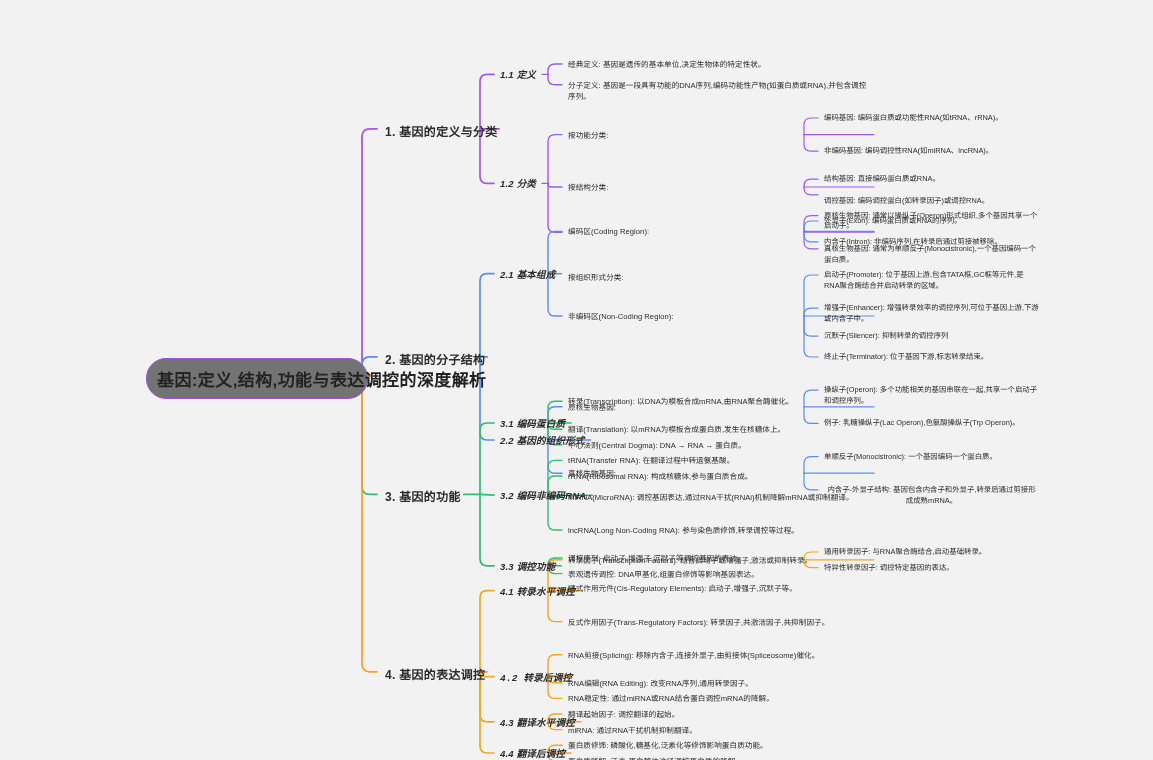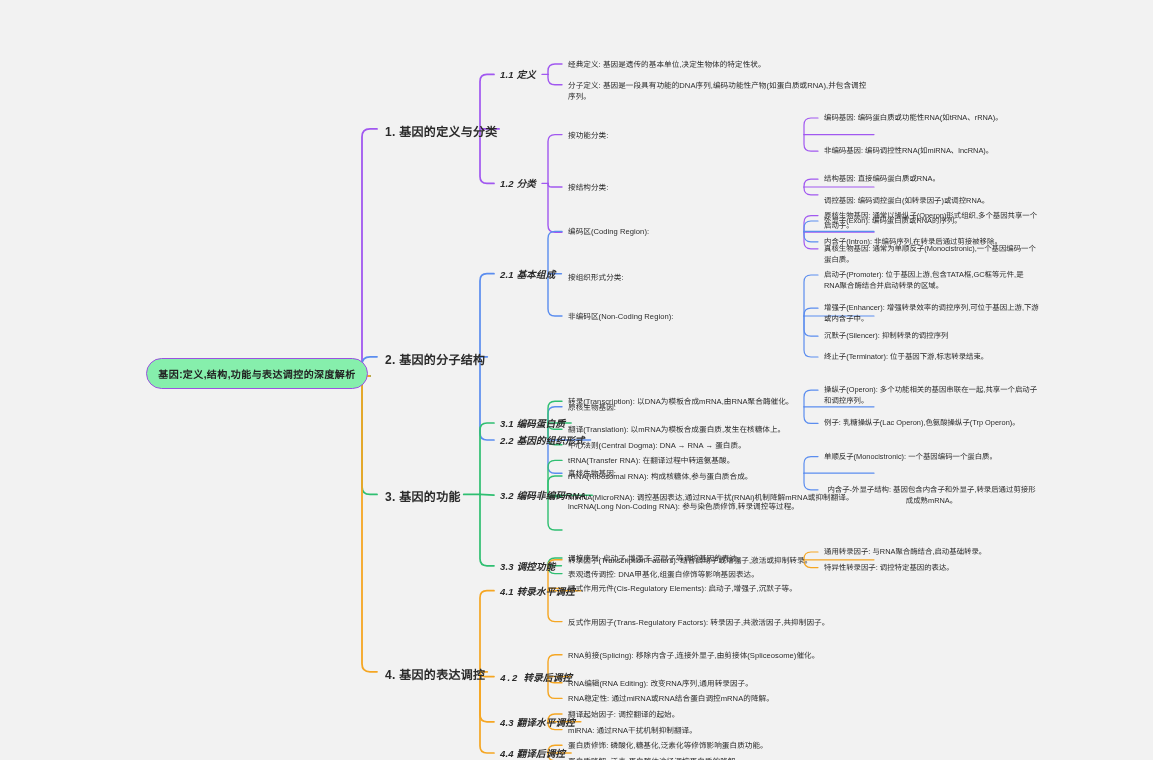--- a/index.html
+++ b/index.html
@@ -16,24 +16,24 @@
 
   .node{position:absolute;white-space:nowrap;color:#2b2b2b;}
   .node .txt{display:block;}
 
   
   #root-node{
     left:146px;top:358px;
     width:200px;
     border:1.6px solid #9b51e0;
     border-radius:20px;
-    background:#86efac;
+    background:#737373;
     padding:7px 10px;
     box-sizing:content-box;
-    font-size:10px;
+    font-size:17px;
     font-weight:bold;
     letter-spacing:.4px;
     text-align:center;
     color:#222;
   }
 
   
   .lvl1{font-size:12px;font-weight:bold;letter-spacing:.3px;}
   
   .lvl2{font-size:9.5px;font-weight:bold;font-style:italic;letter-spacing:.2px;}
@@ -199,21 +199,21 @@
       </div>
       <div class="node lvl3 wrap2" style="left: 568px; top: 568.6px; width: 300px;">
         <span class="txt">表观遗传调控: DNA甲基化,组蛋白修饰等影响基因表达。</span>
       </div>
       <div class="node lvl3 wrap2" style="left: 568px; top: 553px; width: 300px;">
         <span class="txt">调控序列: 启动子,增强子,沉默子等调控基因的表达。</span>
       </div>
       <div class="node lvl2" style="left: 500px; top: 488.2px;">
         <span class="txt">3.2 编码非编码RNA</span>
       </div>
-      <div class="node lvl3 wrap2" style="left: 568px; top: 501px; width: 300px;">
+      <div class="node lvl3 wrap2" style="left: 568px; top: 525px; width: 300px;">
         <span class="txt">lncRNA(Long Non-Coding RNA): 参与染色质修饰,转录调控等过程。</span>
       </div>
       <div class="node lvl3 wrap2" style="left: 568px; top: 491.8px; width: 300px;">
         <span class="txt">miRNA(MicroRNA): 调控基因表达,通过RNA干扰(RNAi)机制降解mRNA或抑制翻译。</span>
       </div>
       <div class="node lvl3 wrap2" style="left: 568px; top: 471px; width: 300px;">
         <span class="txt">rRNA(Ribosomal RNA): 构成核糖体,参与蛋白质合成。</span>
       </div>
       <div class="node lvl3 wrap2" style="left: 568px; top: 455.4px; width: 300px;">
         <span class="txt">tRNA(Transfer RNA): 在翻译过程中转运氨基酸。</span>

